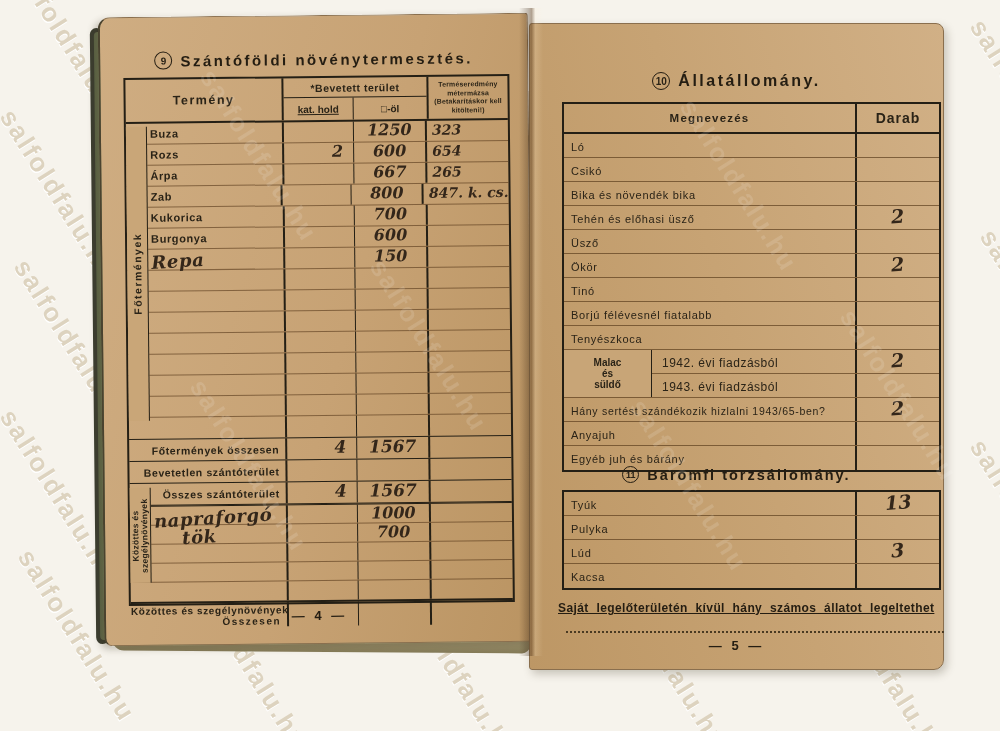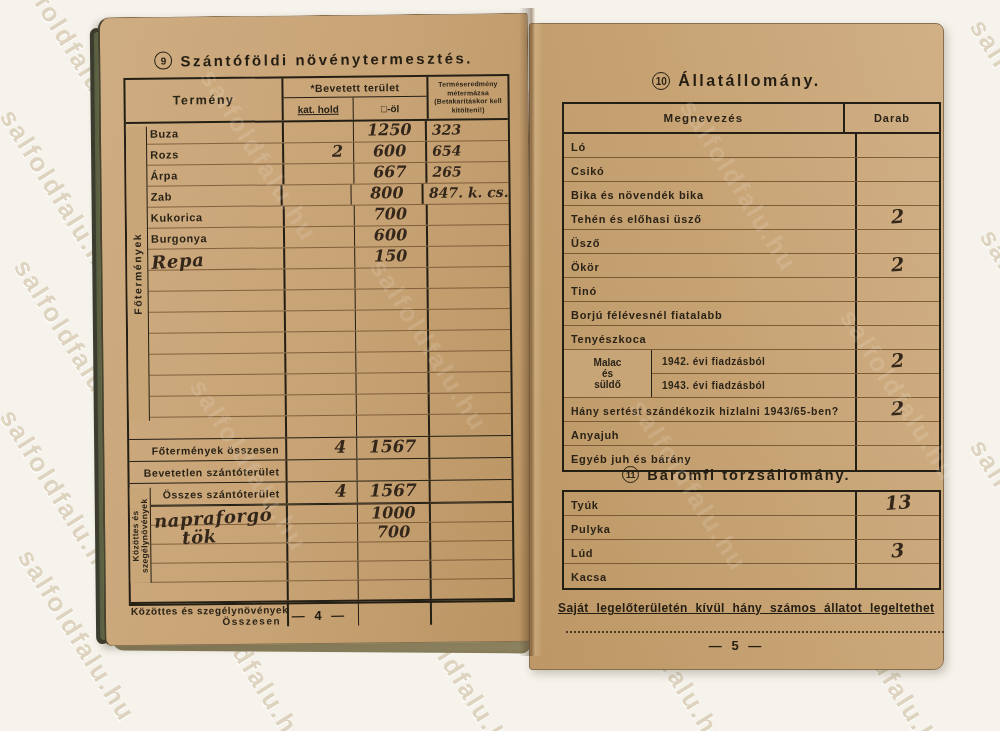--- a/index.html
+++ b/index.html
@@ -111,37 +111,37 @@
   .hv { font-size:16px; line-height:17px; }
   .hv-res { font-size:14px; line-height:17px; }
   .hv-sum { font-size:17px; line-height:18px; }
   .hv-name { font-size:18px; line-height:16px; transform:rotate(-3deg); display:inline-block; }
   
   .rtable { position:absolute; left:32px; top:78px; width:379px;
     border:2.5px solid #241f15; }
   .rhead { height:30px; display:flex; border-bottom:2px solid #241f15; }
   .rh-name { flex:1; display:flex; align-items:center; justify-content:center;
     font-weight:700; font-size:11.5px; letter-spacing:1.2px; }
-  .rh-count { width:96px; border-left:2px solid #241f15; display:flex;
-    align-items:center; justify-content:center; font-weight:700; font-size:11px;
+  .rh-count { width:84px; border-left:2px solid #241f15; display:flex;
+    align-items:center; justify-content:center; font-weight:700; font-size:14px;
     letter-spacing:1px; }
   .rrow { display:flex; height:24px; border-bottom:1px solid rgba(92,62,30,0.7); }
   .rrow:last-child { border-bottom:none; }
-  .rr-name { flex:1; padding:7px 0 0 7px; font-weight:700; font-size:11px;
+  .rr-name { flex:1; padding:7px 0 0 7px; font-weight:400; font-size:11px;
     letter-spacing:0.7px; white-space:nowrap; }
   .rr-count { width:84px; border-left:2px solid #241f15; text-align:center; }
   .hv-cnt { font-size:19px; line-height:20px; display:inline-block; transform:rotate(-4deg); }
   .rpig { display:flex; height:48px; border-bottom:1px solid rgba(92,62,30,0.7); }
   .rp-label { width:88px; border-right:1.5px solid #241f15; display:flex;
     flex-direction:column; align-items:center; justify-content:center;
     font-weight:700; font-size:10px; line-height:11px; background:#c8a577; }
   .rp-rows { flex:1; display:flex; flex-direction:column; }
   .rp-row { flex:1; display:flex; }
   .rp-row:first-child { border-bottom:1px solid rgba(92,62,30,0.7); }
-  .rp-name { flex:1; padding:6px 0 0 10px; font-weight:700; font-size:10px;
+  .rp-name { flex:1; padding:6px 0 0 10px; font-weight:400; font-size:12px;
     letter-spacing:0.5px; }
   .rp-count { width:84px; border-left:2px solid #241f15; text-align:center; }
   .btable { position:absolute; left:32px; top:466px; width:379px;
     border:2.5px solid #241f15; }
   .note { position:absolute; left:28px; top:574px; width:386px;
     font-weight:700; font-size:12px; letter-spacing:0.4px; word-spacing:4px;
     line-height:21px; color:#241d12;text-decoration:underline; }
   .note-l2 { display:flex; align-items:flex-end; }
   .dotfill { flex:1; border-bottom:2px dotted #4a3a22; margin:0 0 4px 8px; height:14px; }
 </style>

